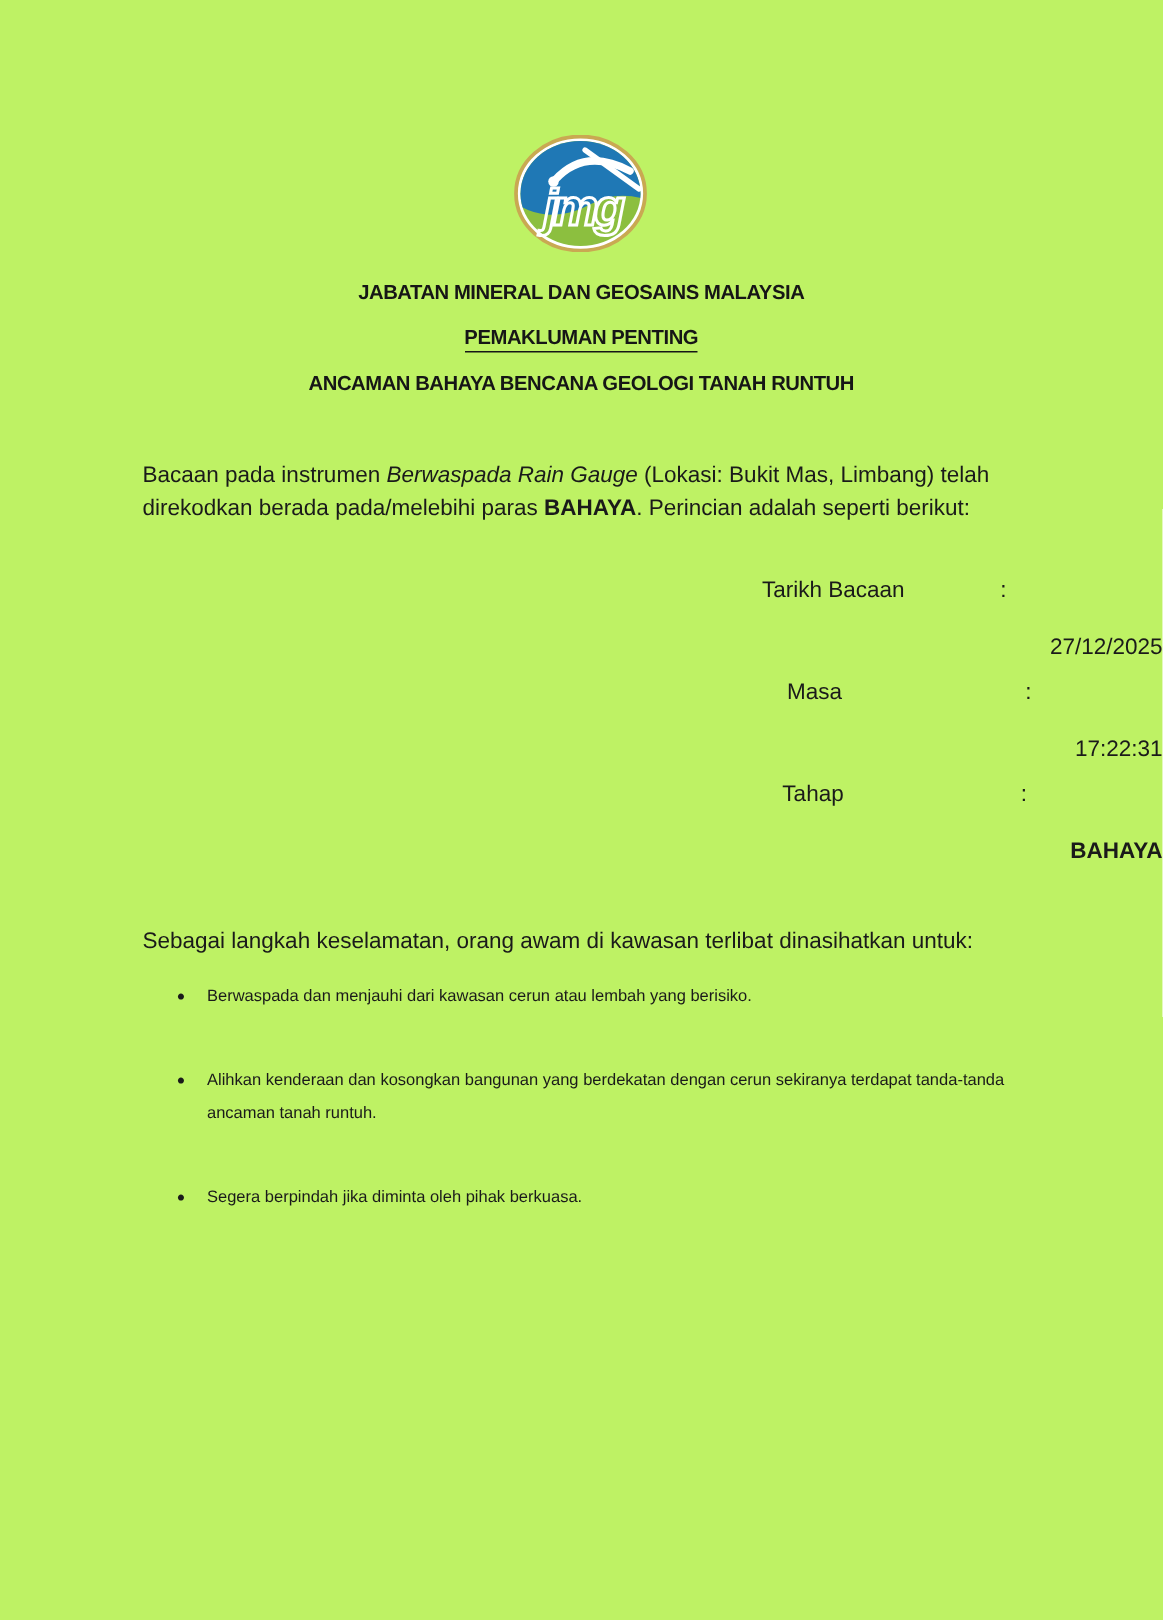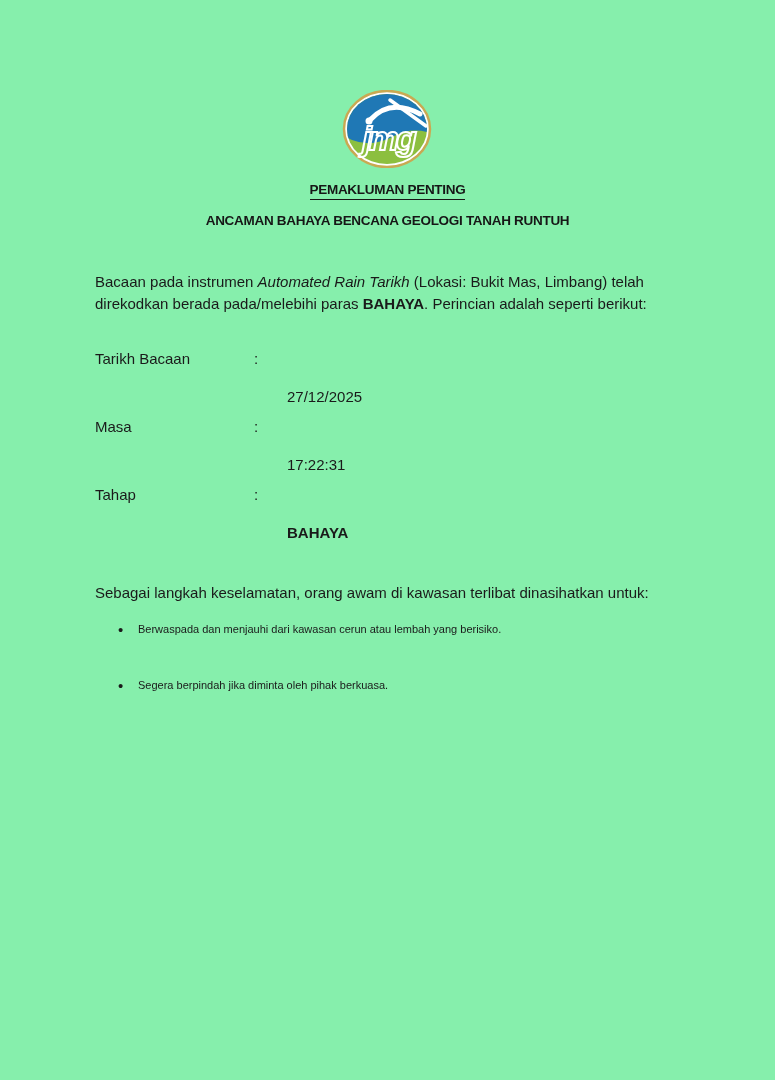--- a/index.html
+++ b/index.html
@@ -1,20 +1,20 @@
 <!DOCTYPE html>
 <html><head>
 <meta charset="utf-8">
 <style>
   html, body { margin: 0; padding: 0; background: #ffffff; }
   .page {
     position: relative;
     width: 775px;
     height: 1080px;
-    background: #86efac;
+    background: #bef264;
     color: #1a1a1a;
     font-family: "Liberation Sans", "DejaVu Sans", sans-serif;
     overflow: hidden;
   }
   .logo-wrap {
     width: 92px;
     height: 78px;
     margin: 90px auto 0 auto;
   }
   .heading {
@@ -43,20 +43,21 @@
   .intro .instrument { font-style: italic; }
   .intro .level { font-weight: bold; }
   .details {
     margin: 37px 0 0 95px;
     font-size: 15px;
   }
   .detail-row {
     display: flex;
     line-height: 16px;
     margin-bottom: 14px;
+    justify-content: flex-end;
   }
   .detail-label { width: 142px; }
   .detail-colon { width: 38px; text-align: center; }
   .detail-value { margin-left: 12px; margin-top: 38px; }
   .detail-value.bold { font-weight: bold; }
   .advisory-intro {
     margin: 41px 88px 0 95px;
   }
   .bullet-list {
     list-style: none;
@@ -97,28 +98,29 @@
       </g>
       <g>
         <path d="M28,30 Q48,8 78,24" fill="none" stroke="#ffffff" stroke-width="5" stroke-linecap="round"></path>
         <line x1="48" y1="10" x2="84" y2="36" stroke="#ffffff" stroke-width="3.5" stroke-linecap="round"></line>
         <circle cx="27" cy="31" r="3.5" fill="#ffffff"></circle>
       </g>
       <text x="46" y="60" text-anchor="middle" font-family="Liberation Sans, DejaVu Sans, sans-serif" font-style="italic" font-weight="bold" font-size="34" fill="none" stroke="#ffffff" stroke-width="2" letter-spacing="-3">jmg</text>
     </svg>
   </div>
 
+  <div class="heading h1">JABATAN MINERAL DAN GEOSAINS MALAYSIA</div>
 
   <div class="heading h2">
     <span class="underlined">PEMAKLUMAN PENTING</span>
   </div>
 
   <div class="heading h3">ANCAMAN BAHAYA BENCANA GEOLOGI TANAH RUNTUH</div>
 
-  <p class="intro body-text"><span>Bacaan pada instrumen </span><span class="instrument">Automated Rain Tarikh</span><span> (Lokasi: Bukit Mas, Limbang) telah direkodkan berada pada/melebihi paras </span><span class="level">BAHAYA</span><span>. Perincian adalah seperti berikut:</span></p>
+  <p class="intro body-text"><span>Bacaan pada instrumen </span><span class="instrument">Berwaspada Rain Gauge</span><span> (Lokasi: Bukit Mas, Limbang) telah direkodkan berada pada/melebihi paras </span><span class="level">BAHAYA</span><span>. Perincian adalah seperti berikut:</span></p>
 
   <div class="details">
     <div class="detail-row">
       <span class="detail-label">Tarikh Bacaan</span>
       <span class="detail-colon">:</span>
       <span class="detail-value">27/12/2025</span>
     </div>
     <div class="detail-row">
       <span class="detail-label">Masa</span>
       <span class="detail-colon">:</span>
@@ -128,16 +130,17 @@
       <span class="detail-label">Tahap</span>
       <span class="detail-colon">:</span>
       <span class="detail-value bold">BAHAYA</span>
     </div>
   </div>
 
   <p class="advisory-intro body-text">Sebagai langkah keselamatan, orang awam di kawasan terlibat dinasihatkan untuk:</p>
 
   <ul class="bullet-list">
     <li>Berwaspada dan menjauhi dari kawasan cerun atau lembah yang berisiko.</li>
+    <li>Alihkan kenderaan dan kosongkan bangunan yang berdekatan dengan cerun sekiranya terdapat tanda-tanda ancaman tanah runtuh.</li>
     <li>Segera berpindah jika diminta oleh pihak berkuasa.</li>
   </ul>
 
 </div>
 
 </body></html>

